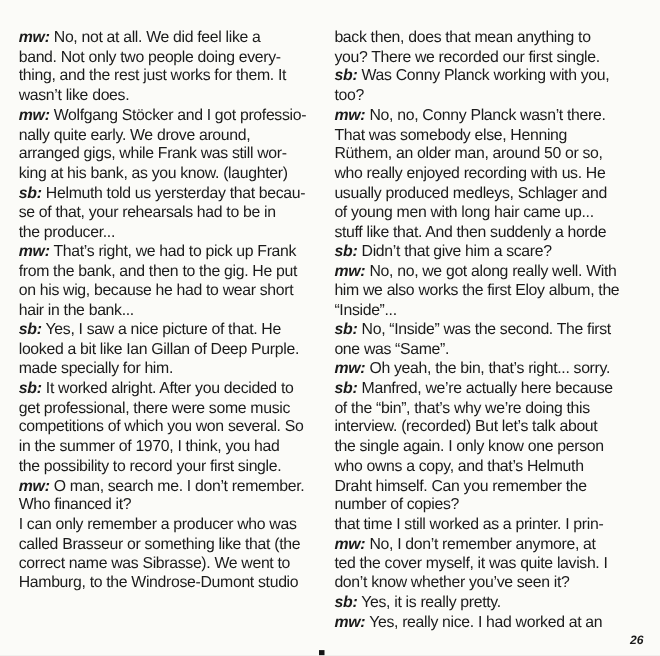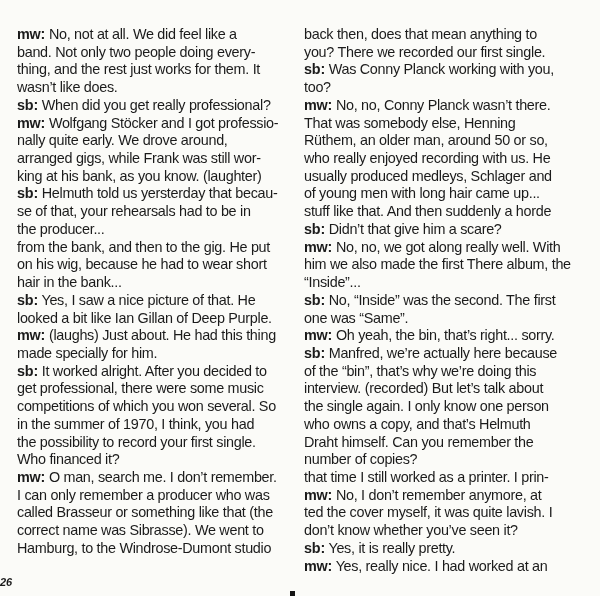--- a/index.html
+++ b/index.html
@@ -20,29 +20,30 @@
   .col-left  { left: 17px; }
   .col-right { left: 304px; }
   .line {
     font-size: 14.4px;
     line-height: 17.72px;
     letter-spacing: -0.3px;
     white-space: nowrap;
   }
   .speaker {
     font-weight: bold;
+    font-style: italic;
     letter-spacing: -0.2px;
     text-align: center;
   }
   .footer {
     position: absolute;
     top: 572px;
     left: 0;
     width: 585px;
-    text-align: left;
+    text-align: right;
   }
   .pagenum {
     display: inline-block;
     font-size: 11px;
     font-weight: bold;
     font-style: italic;
     line-height: 12px;
   }
   .footer-square {
     width: 5px;
@@ -53,62 +54,61 @@
 </style>
 </head>
 <body>
 
 <div class="page">
   <div class="col col-left">
       <div class="line"><span class="speaker">mw:</span> No, not at all. We did feel like a</div>
       <div class="line">band. Not only two people doing every-</div>
       <div class="line">thing, and the rest just works for them. It</div>
       <div class="line">wasn’t like does.</div>
-      <div class="line"><span class="speaker">sb:</span> When did you get really professional?</div>
       <div class="line"><span class="speaker">mw:</span> Wolfgang Stöcker and I got professio-</div>
       <div class="line">nally quite early. We drove around,</div>
       <div class="line">arranged gigs, while Frank was still wor-</div>
       <div class="line">king at his bank, as you know. (laughter)</div>
       <div class="line"><span class="speaker">sb:</span> Helmuth told us yersterday that becau-</div>
       <div class="line">se of that, your rehearsals had to be in</div>
       <div class="line">the producer...</div>
+      <div class="line"><span class="speaker">mw:</span> That’s right, we had to pick up Frank</div>
       <div class="line">from the bank, and then to the gig. He put</div>
       <div class="line">on his wig, because he had to wear short</div>
       <div class="line">hair in the bank...</div>
       <div class="line"><span class="speaker">sb:</span> Yes, I saw a nice picture of that. He</div>
       <div class="line">looked a bit like Ian Gillan of Deep Purple.</div>
-      <div class="line"><span class="speaker">mw:</span> (laughs) Just about. He had this thing</div>
       <div class="line">made specially for him.</div>
       <div class="line"><span class="speaker">sb:</span> It worked alright. After you decided to</div>
       <div class="line">get professional, there were some music</div>
       <div class="line">competitions of which you won several. So</div>
       <div class="line">in the summer of 1970, I think, you had</div>
       <div class="line">the possibility to record your first single.</div>
+      <div class="line"><span class="speaker">mw:</span> O man, search me. I don’t remember.</div>
       <div class="line">Who financed it?</div>
-      <div class="line"><span class="speaker">mw:</span> O man, search me. I don’t remember.</div>
       <div class="line">I can only remember a producer who was</div>
       <div class="line">called Brasseur or something like that (the</div>
       <div class="line">correct name was Sibrasse). We went to</div>
       <div class="line">Hamburg, to the Windrose-Dumont studio</div>
     </div>
   <div class="col col-right">
       <div class="line">back then, does that mean anything to</div>
       <div class="line">you? There we recorded our first single.</div>
       <div class="line"><span class="speaker">sb:</span> Was Conny Planck working with you,</div>
       <div class="line">too?</div>
       <div class="line"><span class="speaker">mw:</span> No, no, Conny Planck wasn’t there.</div>
       <div class="line">That was somebody else, Henning</div>
       <div class="line">Rüthem, an older man, around 50 or so,</div>
       <div class="line">who really enjoyed recording with us. He</div>
       <div class="line">usually produced medleys, Schlager and</div>
       <div class="line">of young men with long hair came up...</div>
       <div class="line">stuff like that. And then suddenly a horde</div>
       <div class="line"><span class="speaker">sb:</span> Didn’t that give him a scare?</div>
       <div class="line"><span class="speaker">mw:</span> No, no, we got along really well. With</div>
-      <div class="line">him we also made the first There album, the</div>
+      <div class="line">him we also works the first Eloy album, the</div>
       <div class="line">“Inside”...</div>
       <div class="line"><span class="speaker">sb:</span> No, “Inside” was the second. The first</div>
       <div class="line">one was “Same”.</div>
       <div class="line"><span class="speaker">mw:</span> Oh yeah, the bin, that’s right... sorry.</div>
       <div class="line"><span class="speaker">sb:</span> Manfred, we’re actually here because</div>
       <div class="line">of the “bin”, that’s why we’re doing this</div>
       <div class="line">interview. (recorded) But let’s talk about</div>
       <div class="line">the single again. I only know one person</div>
       <div class="line">who owns a copy, and that’s Helmuth</div>
       <div class="line">Draht himself. Can you remember the</div>

